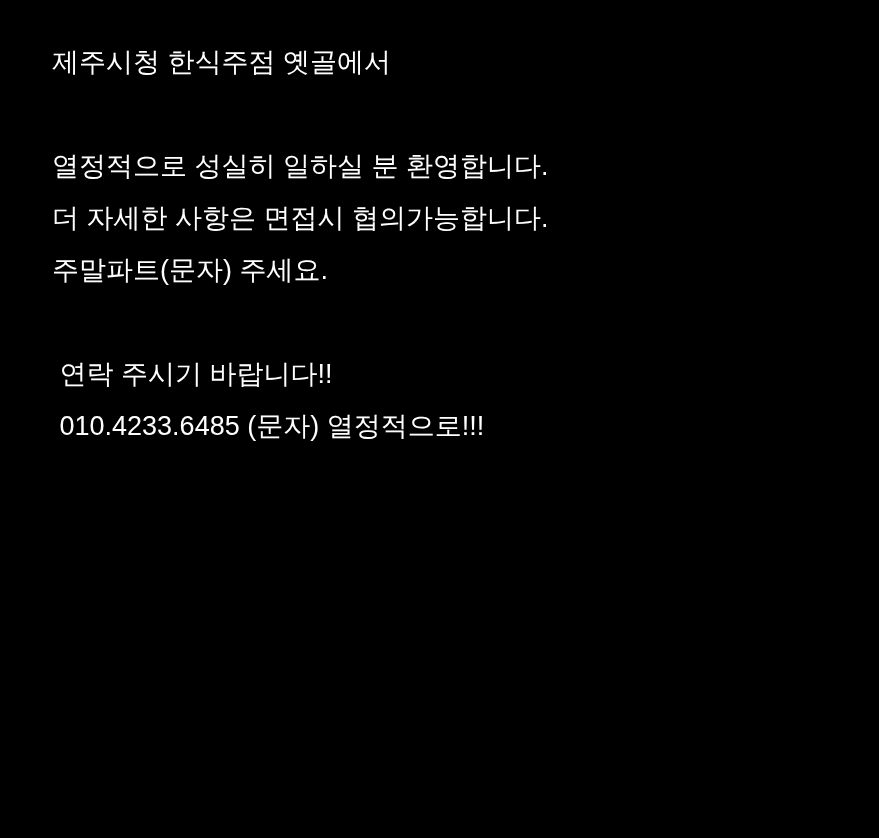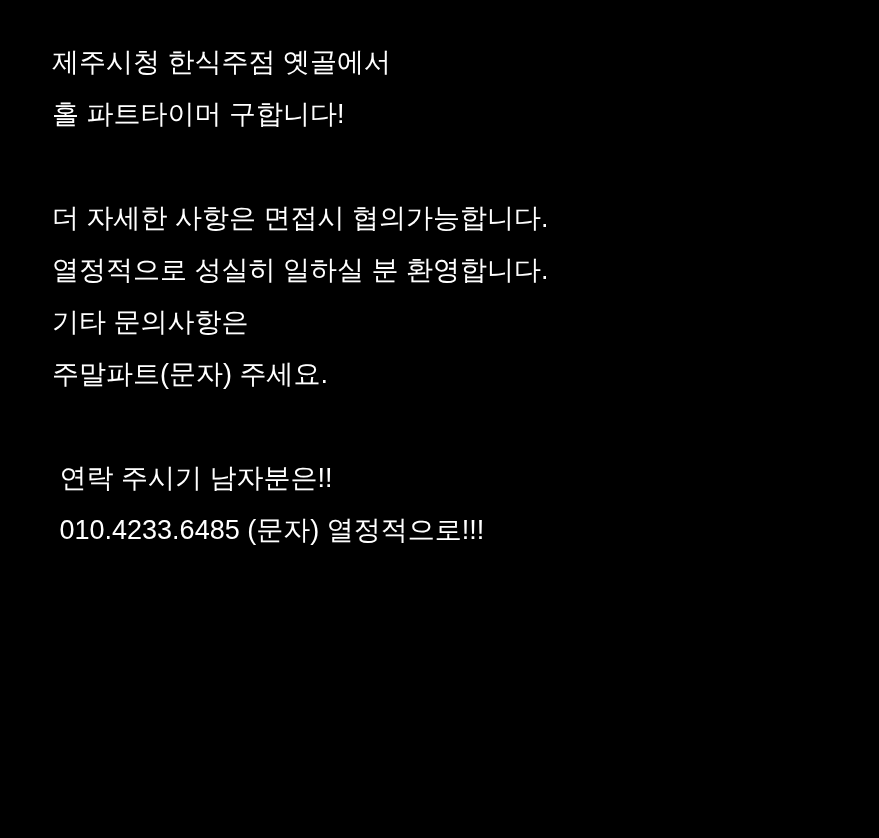--- a/index.html
+++ b/index.html
@@ -31,22 +31,20 @@
   }
   .line.blank {
     height: 52px;
   }
 </style>
 </head>
 <body>
 
 <div class="page">
   <div class="line">제주시청 한식주점 옛골에서</div>
-  <div class="line">홀 파트타이머 구합니다!</div>
   <div class="line blank"></div>
+  <div class="line">열정적으로 성실히 일하실 분 환영합니다.</div>
   <div class="line">더 자세한 사항은 면접시 협의가능합니다.</div>
-  <div class="line">열정적으로 성실히 일하실 분 환영합니다.</div>
-  <div class="line">기타 문의사항은</div>
   <div class="line">주말파트(문자) 주세요.</div>
   <div class="line blank"></div>
-  <div class="line"> 연락 주시기 남자분은!!</div>
+  <div class="line"> 연락 주시기 바랍니다!!</div>
   <div class="line"> 010.4233.6485 (문자) 열정적으로!!!</div>
 </div>
 
 </body></html>

